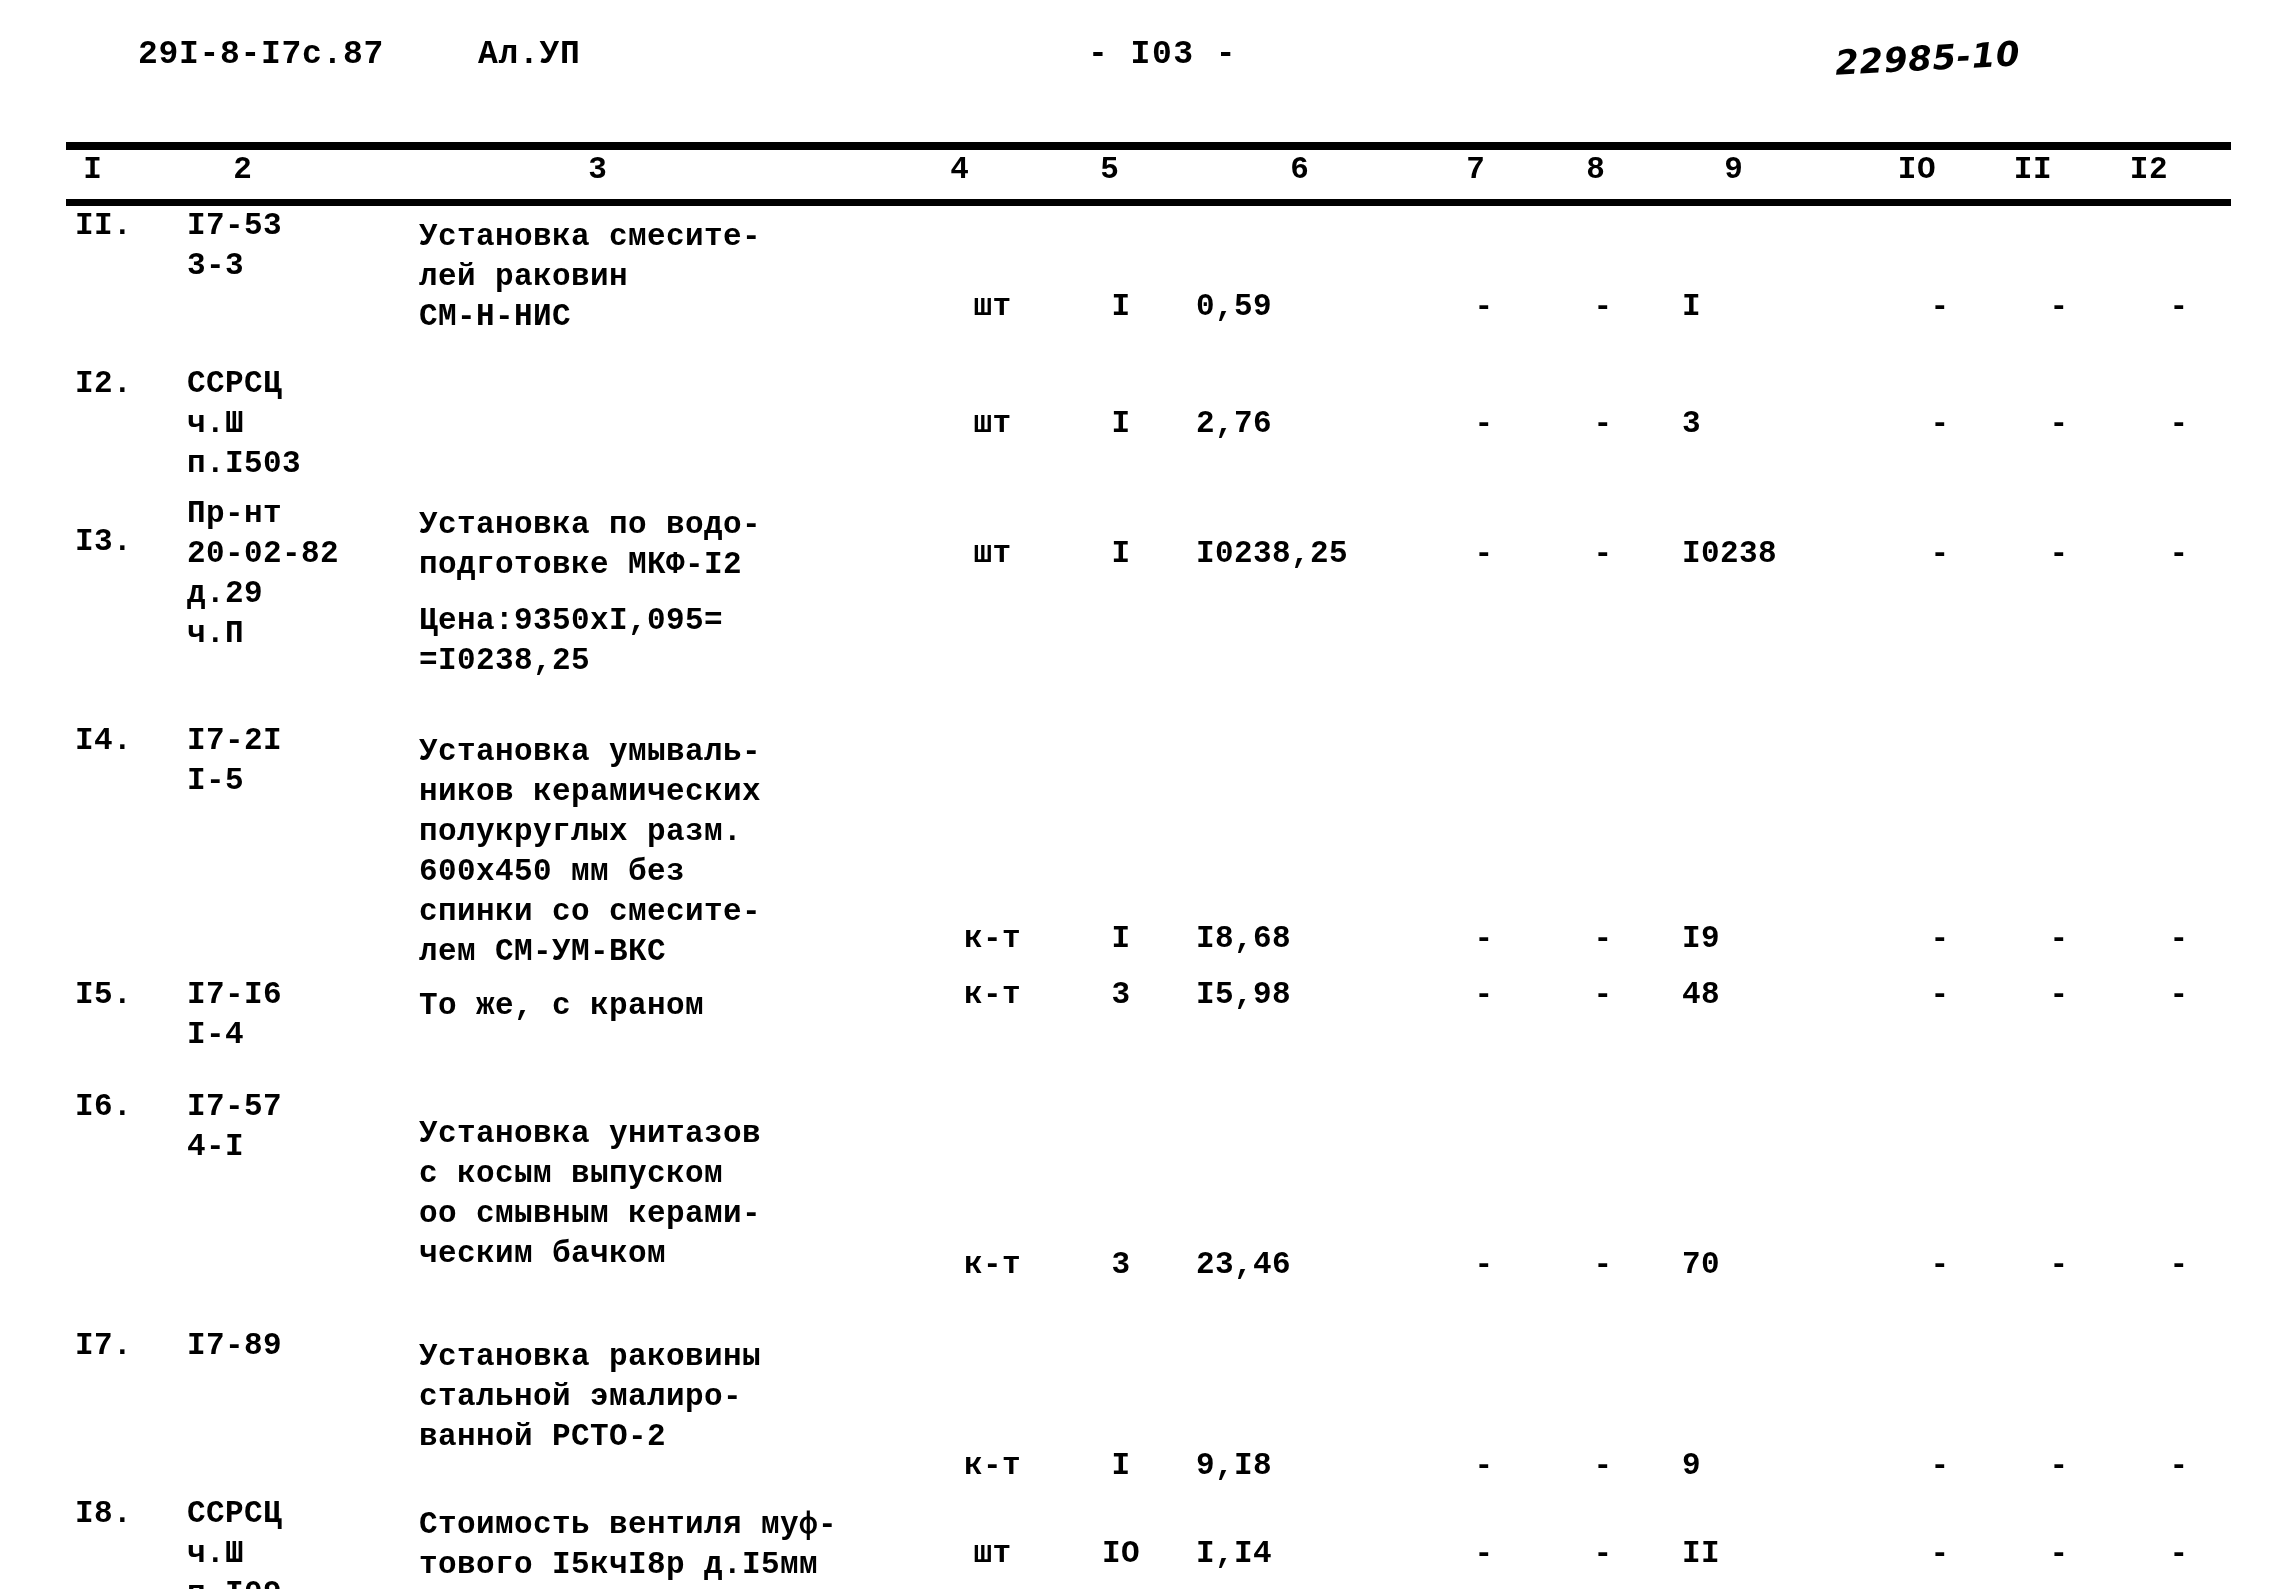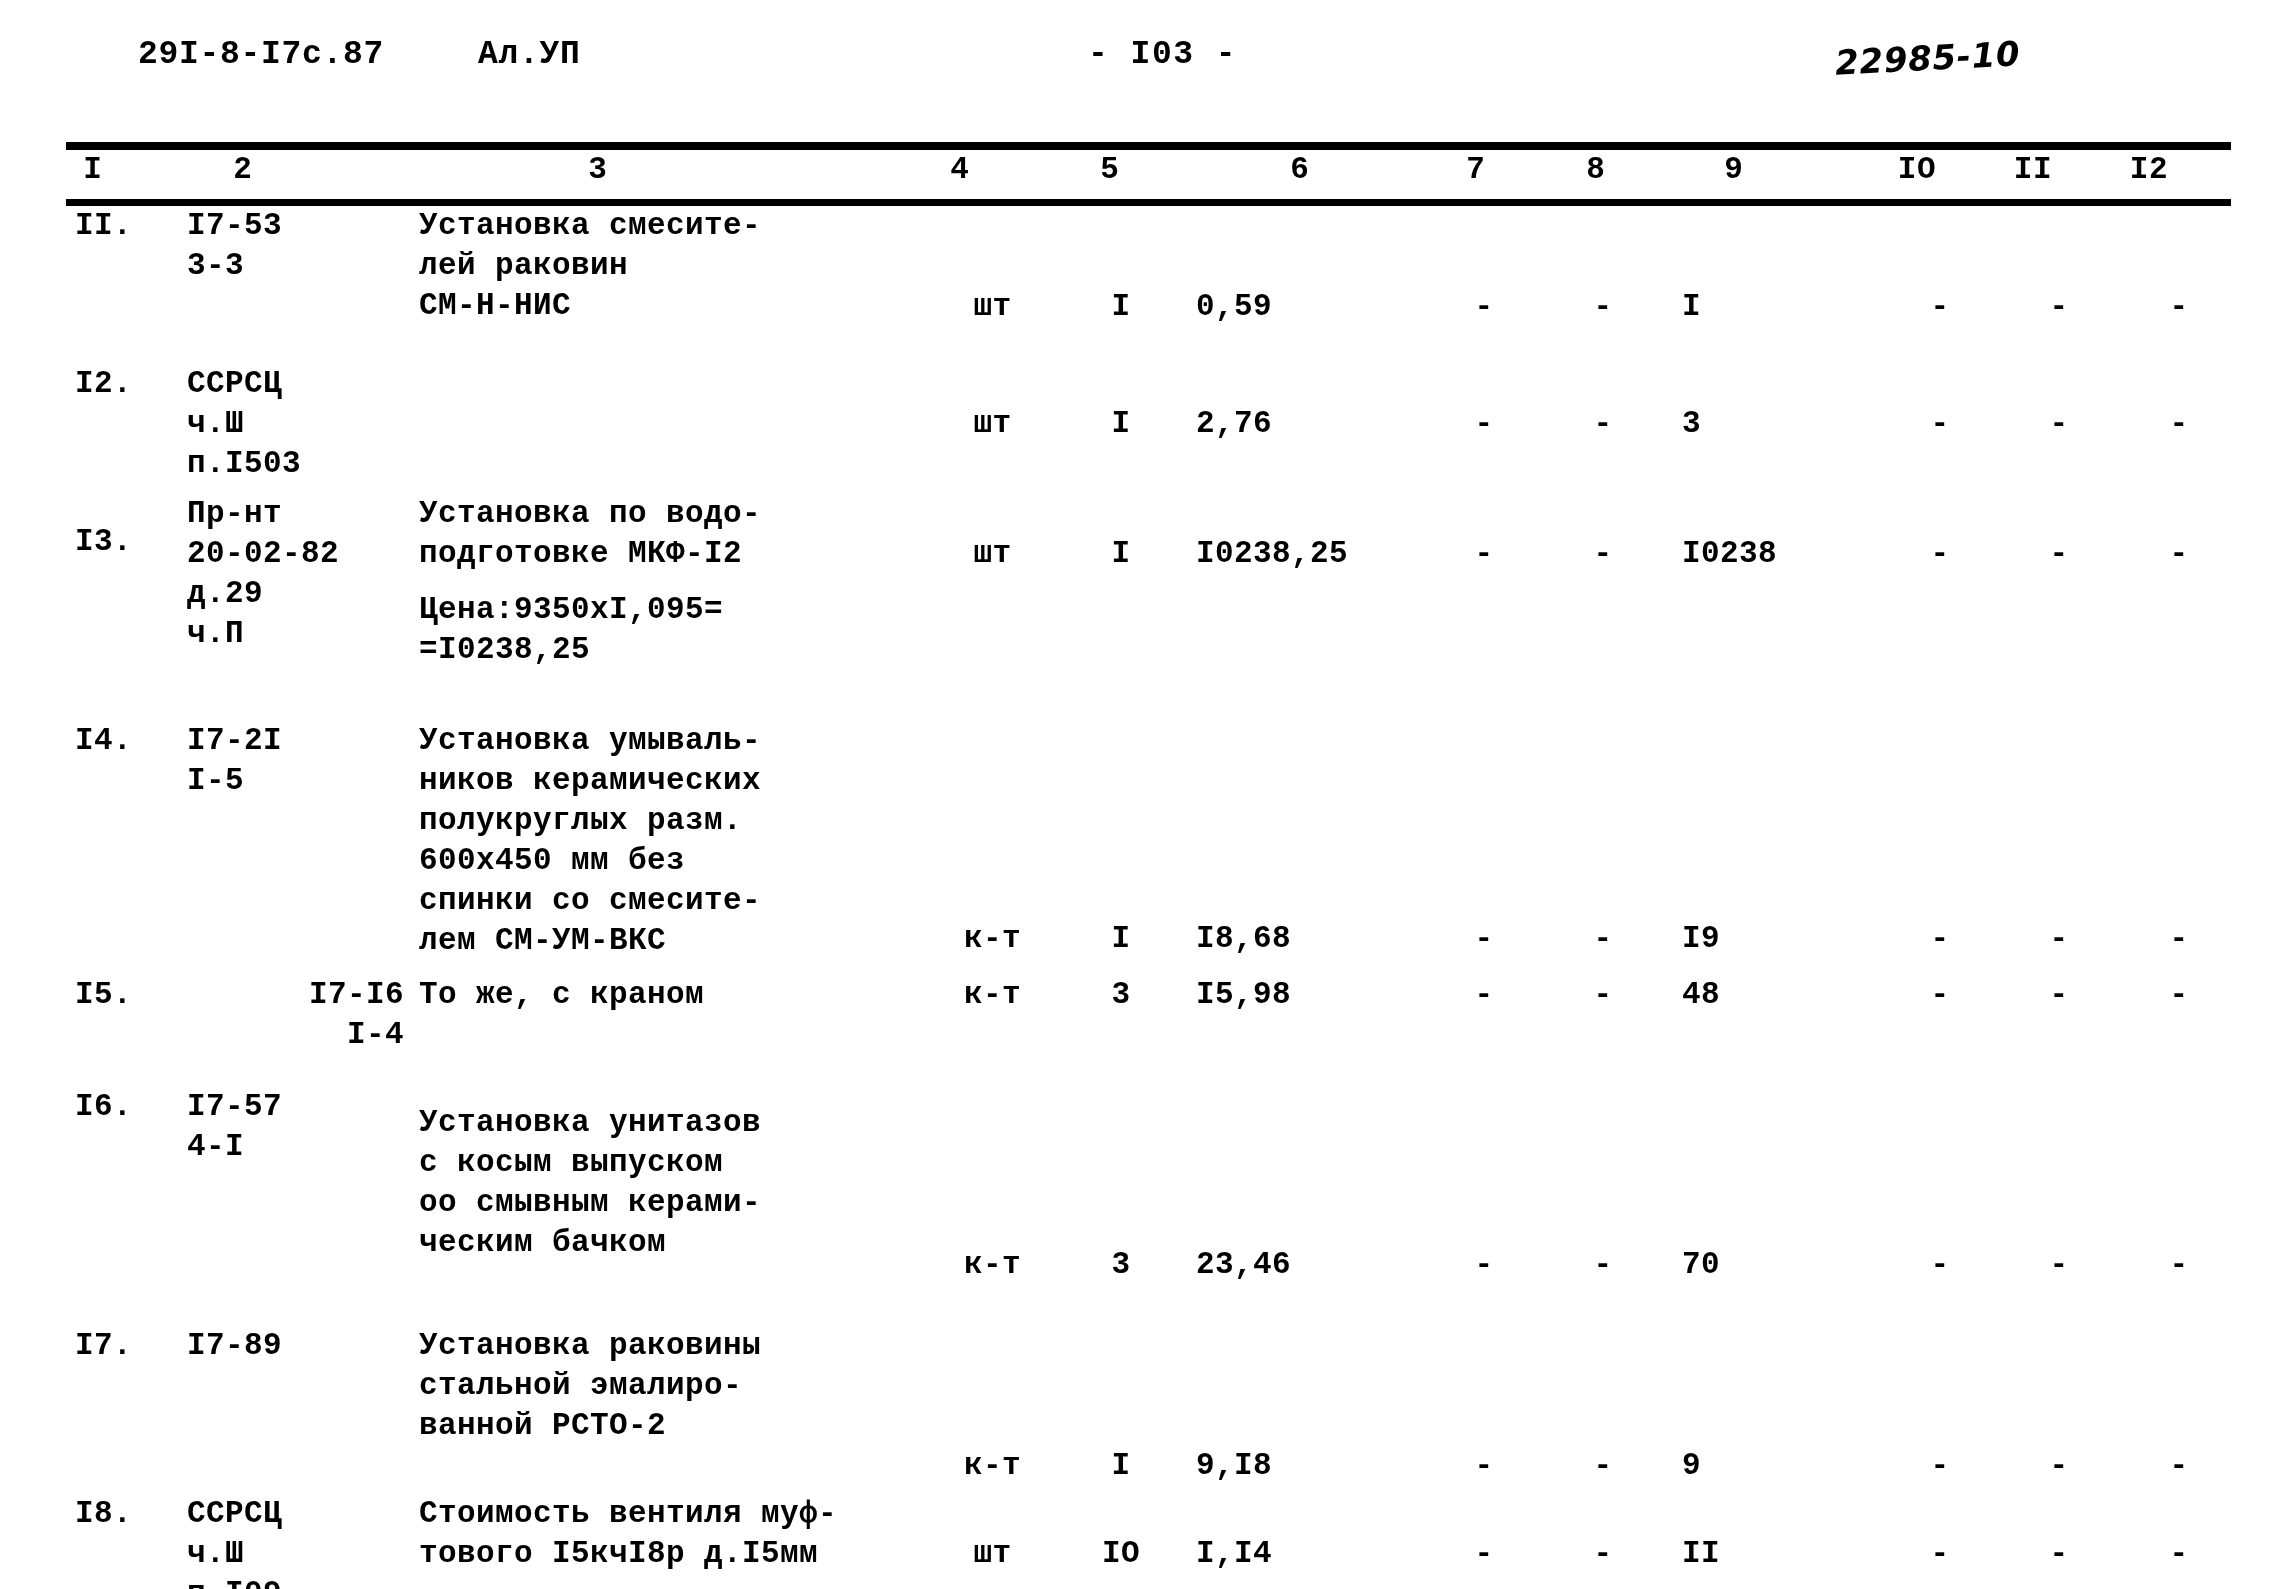--- a/index.html
+++ b/index.html
@@ -116,21 +116,21 @@
     position: absolute;
     font-size: 31px;
     font-weight: 700;
     line-height: 40px;
     letter-spacing: 0.4px;
     white-space: pre;
   }
 
   .c-num   { left: 75px;  width: 112px; text-align: left; }
   .c-code  { left: 187px;  width: 217px; text-align: left; }
-  .c-desc  { left: 419px;  width: 523px; text-align: left; }
+  .c-desc  { left: 419px;  width: 523px; text-align: left; margin-top: 11px; }
   .c-unit  { left: 940px; width: 105px; text-align: center; }
   .c-qty   { left: 1076px; width: 90px; text-align: center; }
   .c-price { left: 1196px; width: 224px; text-align: left; }
   .c-7     { left: 1443px; width: 82px; text-align: center; }
   .c-8     { left: 1562px; width: 82px; text-align: center; }
   .c-9     { left: 1682px; width: 194px; text-align: left; }
   .c-10    { left: 1899px; width: 82px; text-align: center; }
   .c-11    { left: 2018px; width: 82px; text-align: center; }
   .c-12    { left: 2138px; width: 82px; text-align: center; }
 
@@ -235,21 +235,21 @@
         <div class="cell c-price" style="top: 198px;">I8,68</div>
         <div class="cell c-7" style="top: 198px;">-</div>
         <div class="cell c-8" style="top: 198px;">-</div>
         <div class="cell c-9" style="top: 198px;">I9</div>
         <div class="cell c-10" style="top: 198px;">-</div>
         <div class="cell c-11" style="top: 198px;">-</div>
         <div class="cell c-12" style="top: 198px;">-</div>
       </div>
       <div class="row" style="height: 112px;">
         <div class="cell c-num" style="top: 0px;">I5.</div>
-        <div class="cell c-code" style="top: 0px; text-align: right;">I7-I6
+        <div class="cell c-code" style="top: 0px;">I7-I6
 I-4</div>
         <div class="cell c-desc" style="top: 0px;">То же, с краном</div>
         <div class="cell c-unit" style="top: 0px;">к-т</div>
         <div class="cell c-qty" style="top: 0px;">3</div>
         <div class="cell c-price" style="top: 0px;">I5,98</div>
         <div class="cell c-7" style="top: 0px;">-</div>
         <div class="cell c-8" style="top: 0px;">-</div>
         <div class="cell c-9" style="top: 0px;">48</div>
         <div class="cell c-10" style="top: 0px;">-</div>
         <div class="cell c-11" style="top: 0px;">-</div>

